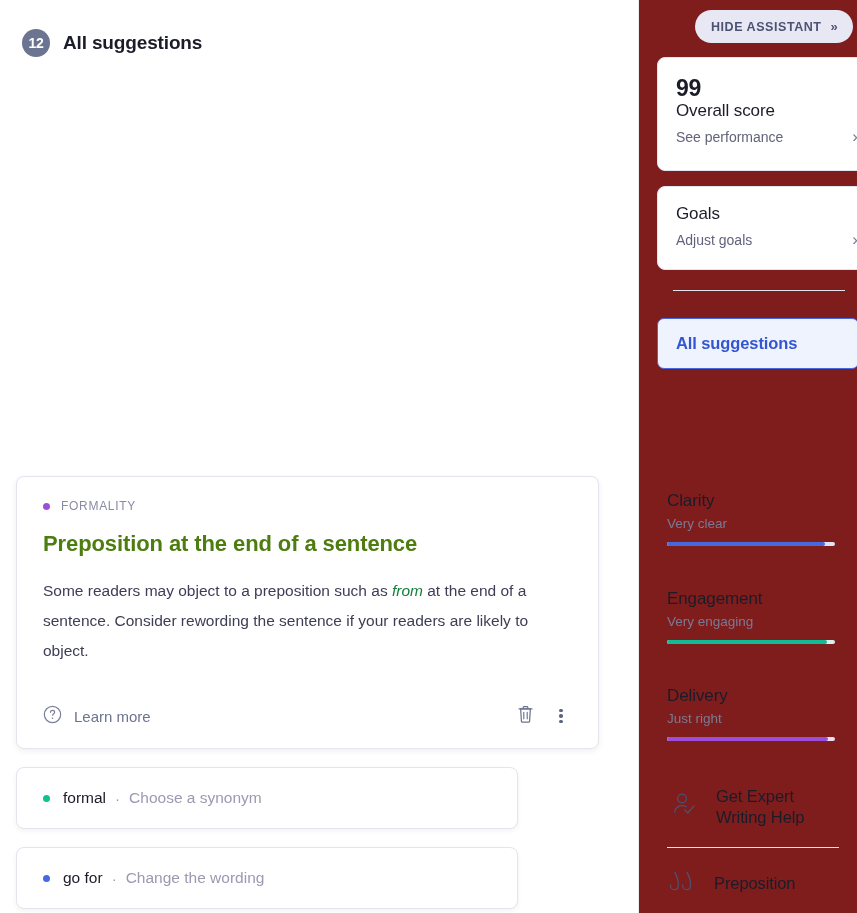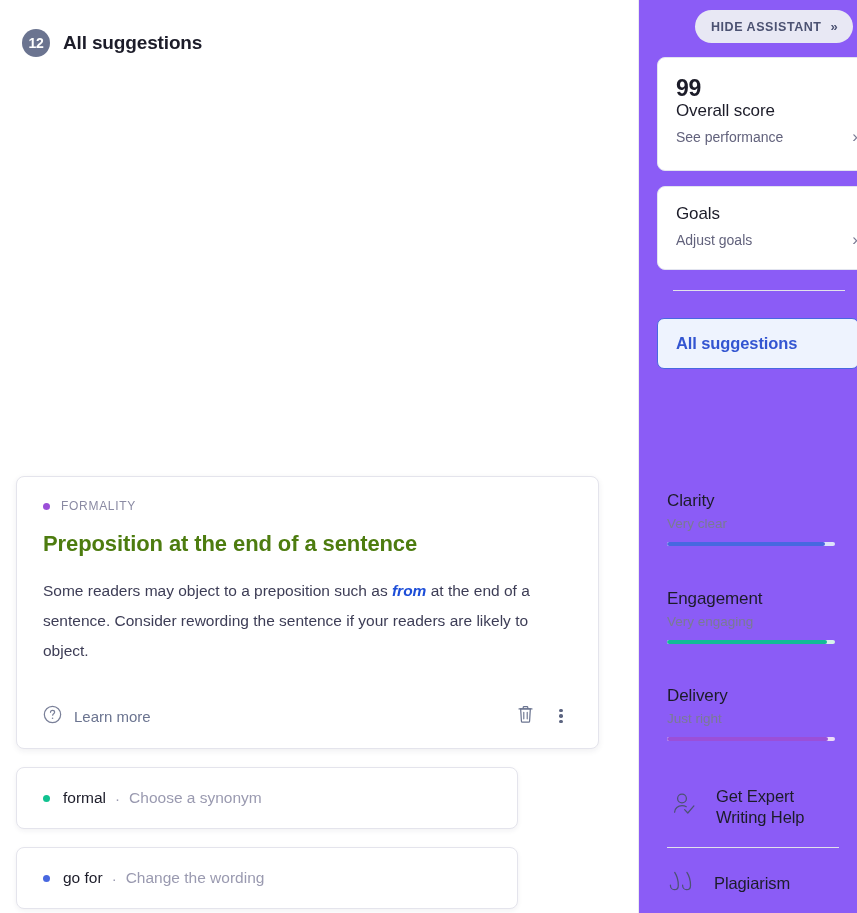--- a/index.html
+++ b/index.html
@@ -105,21 +105,21 @@
     margin-bottom: 19px;
     letter-spacing: -0.1px;
   }
 
   .card-body {
     font-size: 15.5px;
     line-height: 30px;
     color: #3d3d56;
   }
 
-  .card-body b { font-weight: bold; font-style: italic; color:#1d4ed8;text-align:right; }
+  .card-body b { font-weight: normal; font-style: italic; color:#15803d;text-align:right; }
 
   .card-footer {
     display: flex;
     align-items: center;
     margin-top: 34px;
     height: 32px;
   }
 
   .learn-more {
     display: flex;
@@ -183,21 +183,21 @@
   .chip-action {
     font-size: 15.5px;
     color: #9a9ab0;
   }
 
   
   .sidebar {
     position: relative;
     width: 218px;
     height: 913px;
-    background: #8b5cf6;
+    background: #7f1d1d;
     overflow: hidden;
   }
 
   .hide-assistant {
     position: absolute;
     left: 56px;
     top: 10px;
     height: 33px;
     padding: 0 16px;
     display: flex;
@@ -492,16 +492,16 @@
 
   <div class="divider2"></div>
 
   <div class="side-action" style="top:868px">
     <span>
       <svg width="32" height="26" viewBox="0 0 32 26" fill="none">
         <path d="M3.4 17.2c0 2.6 1.8 4.5 4 4.5 2.3 0 3.9-1.8 3.9-4.3 0-5-1.3-9.6-3.6-13" stroke="#4c5272" stroke-width="1.25" stroke-linecap="round" stroke-linejoin="round" fill="none"></path>
         <path d="M15.6 17.2c0 2.6 1.8 4.5 4 4.5 2.3 0 3.9-1.8 3.9-4.3 0-5-1.3-9.6-3.6-13" stroke="#4c5272" stroke-width="1.25" stroke-linecap="round" stroke-linejoin="round" fill="none"></path>
       </svg>
     </span>
-    <span class="side-action-label">Plagiarism</span>
+    <span class="side-action-label">Preposition</span>
   </div>
 
 </div>
 
 </body></html>

